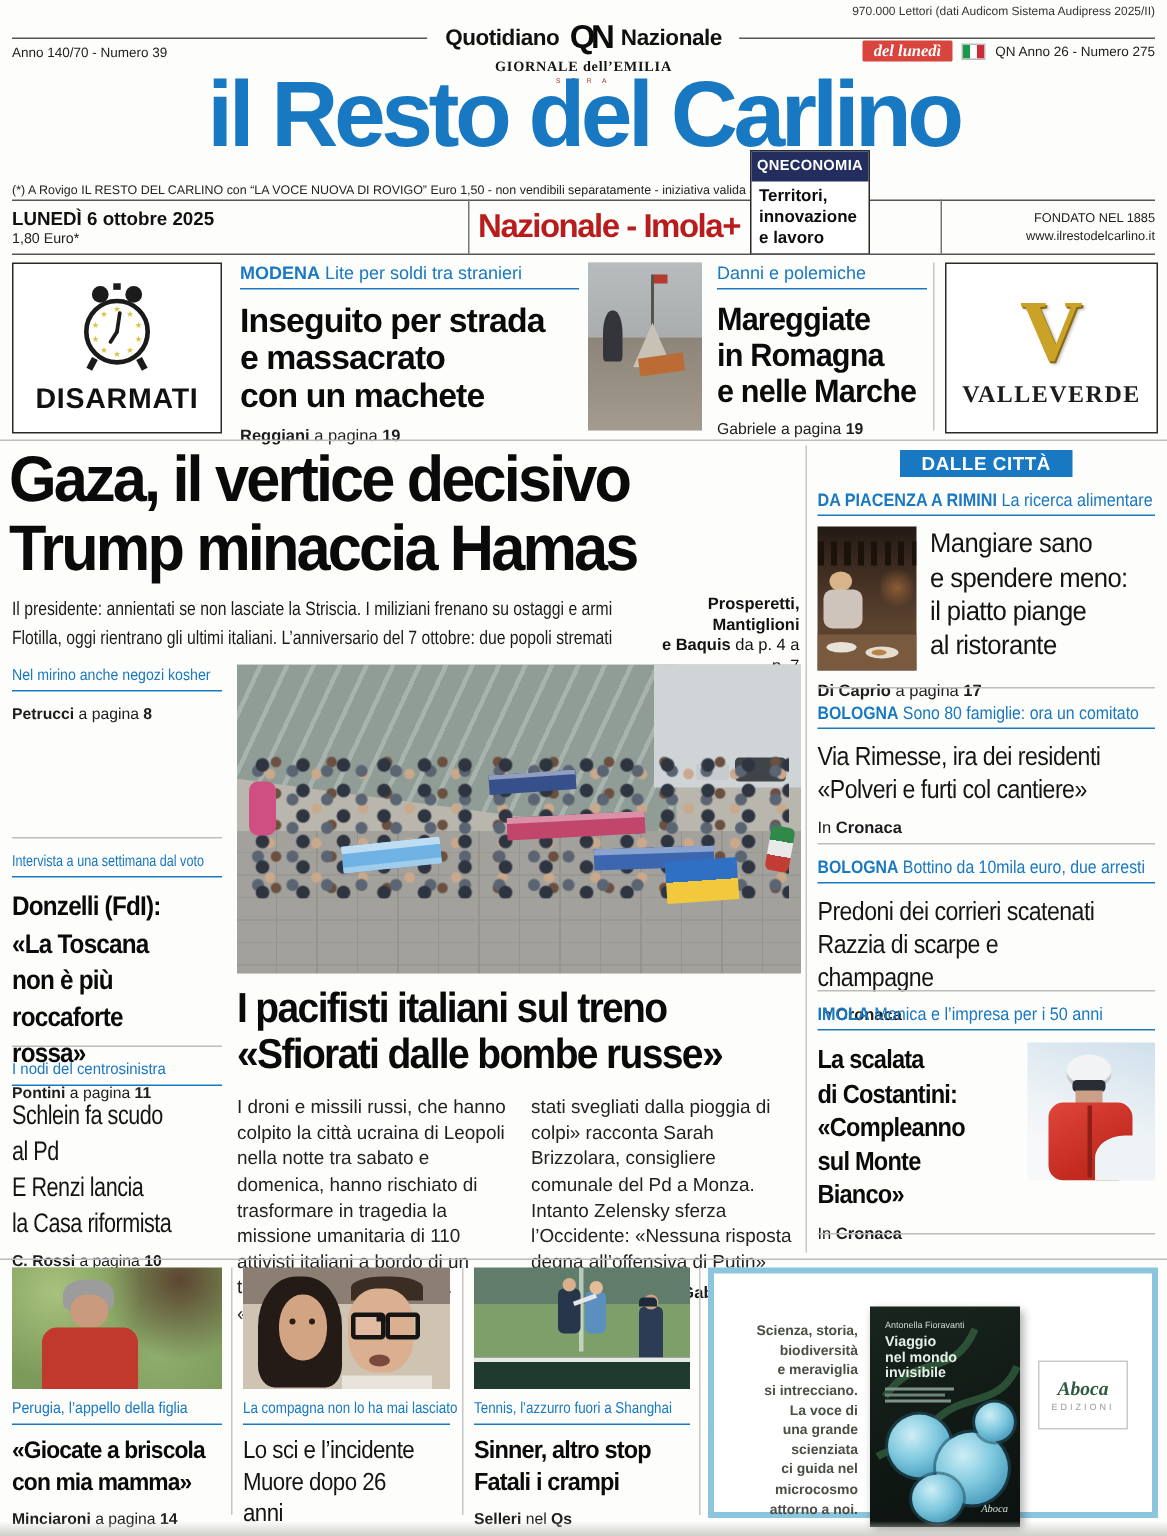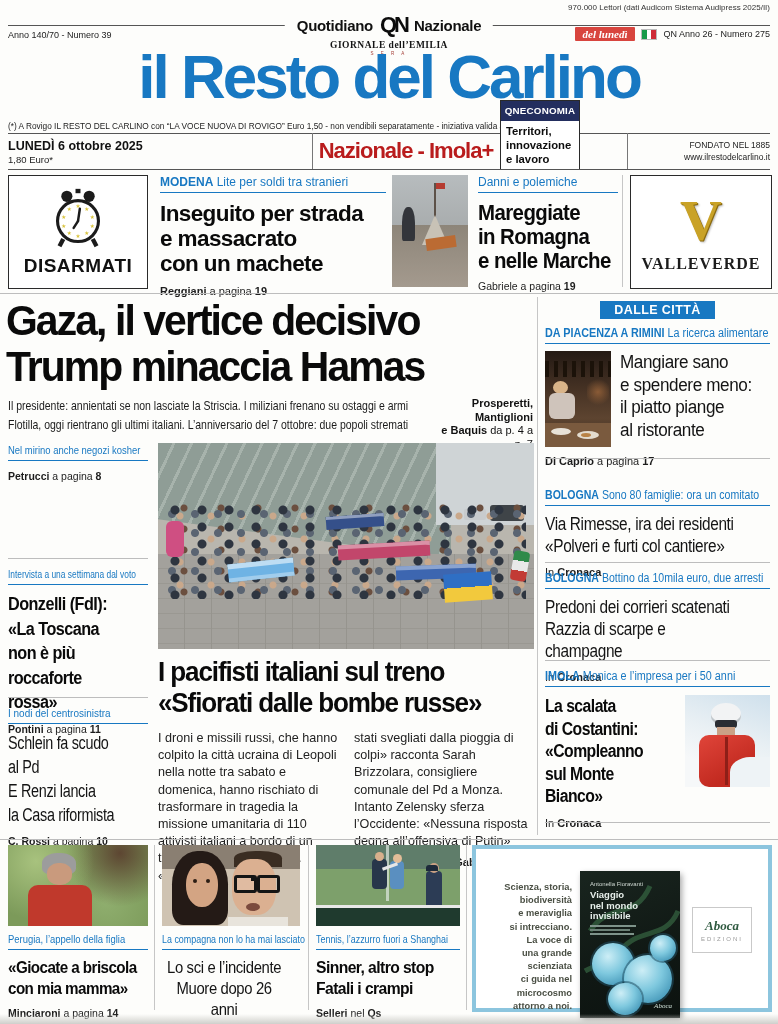--- a/index.html
+++ b/index.html
@@ -203,21 +203,21 @@
 il piatto piange
 al ristorante</span>
       </div>
     </div>
     <div class="byl" style="margin-top:8px;">
       <span class="bn">Di Caprio</span><span> a pagina </span><span class="bn">17</span>
     </div>
   </div>
   <div class="hdiv" style="left:545px;width:225px;top:458px;"></div>
 
-  <div class="abs" style="left:545px;top:488px;width:225px;">
+  <div class="abs" style="left:545px;top:468px;width:225px;">
     <div class="kick"><span class="kt s88">
       <span class="kb">BOLOGNA</span><span> Sono 80 famiglie: ora un comitato</span></span>
     </div>
     <div class="hlight" style="margin-top:7px;">
       <span class="sq s88 pre" style="font-size:17.5px;line-height:22px;">Via Rimesse, ira dei residenti
 «Polveri e furti col cantiere»</span>
     </div>
     <div class="byl" style="margin-top:9px;">
       <span>In </span><span class="bn">Cronaca</span>
     </div>
@@ -364,21 +364,21 @@
     <i style="left:70px;top:14px;width:44px;height:56px;background:#dbb091;border-radius:42%;"></i>
     <i style="left:72px;top:30px;width:17px;height:12px;border:3px solid #151515;border-radius:3px;background:rgba(255,255,255,.15);"></i>
     <i style="left:95px;top:30px;width:17px;height:12px;border:3px solid #151515;border-radius:3px;"></i>
     <i style="left:89px;top:33px;width:6px;height:3px;background:#151515;"></i>
     <i style="left:84px;top:58px;width:14px;height:8px;background:#7b4a3d;border-radius:50%;"></i>
     <i style="left:66px;top:72px;width:60px;height:10px;background:#e8e4dc;"></i>
   </div>
   <div class="abs" style="left:162px;top:932px;width:138px;">
     <div class="kick" style="font-size:10.5px;">
       <span class="kt s85">La compagna non lo ha mai lasciato</span></div>
-    <div class="hlight" style="margin-top:7px;text-align:center;">
+    <div class="hlight" style="margin-top:7px;">
       <span class="sq s90 pre" style="font-size:16.5px;line-height:21px;">Lo sci e l’incidente
 Muore dopo 26 anni</span>
     </div>
 
   </div>
   <div class="vdiv" style="left:308px;top:845px;height:165px;"></div>
 
   <div class="ph" style="left:316px;top:845px;width:144px;height:81px;background:linear-gradient(180deg,#5f7d6a 0 30%,#7da06b 30% 78%,#6a8f5c 78%);">
     <i style="left:70px;top:0;width:3px;height:56px;background:#dfe8df;opacity:.7;"></i>
     <i style="left:56px;top:14px;width:15px;height:30px;background:#27364a;border-radius:4px;"></i>

